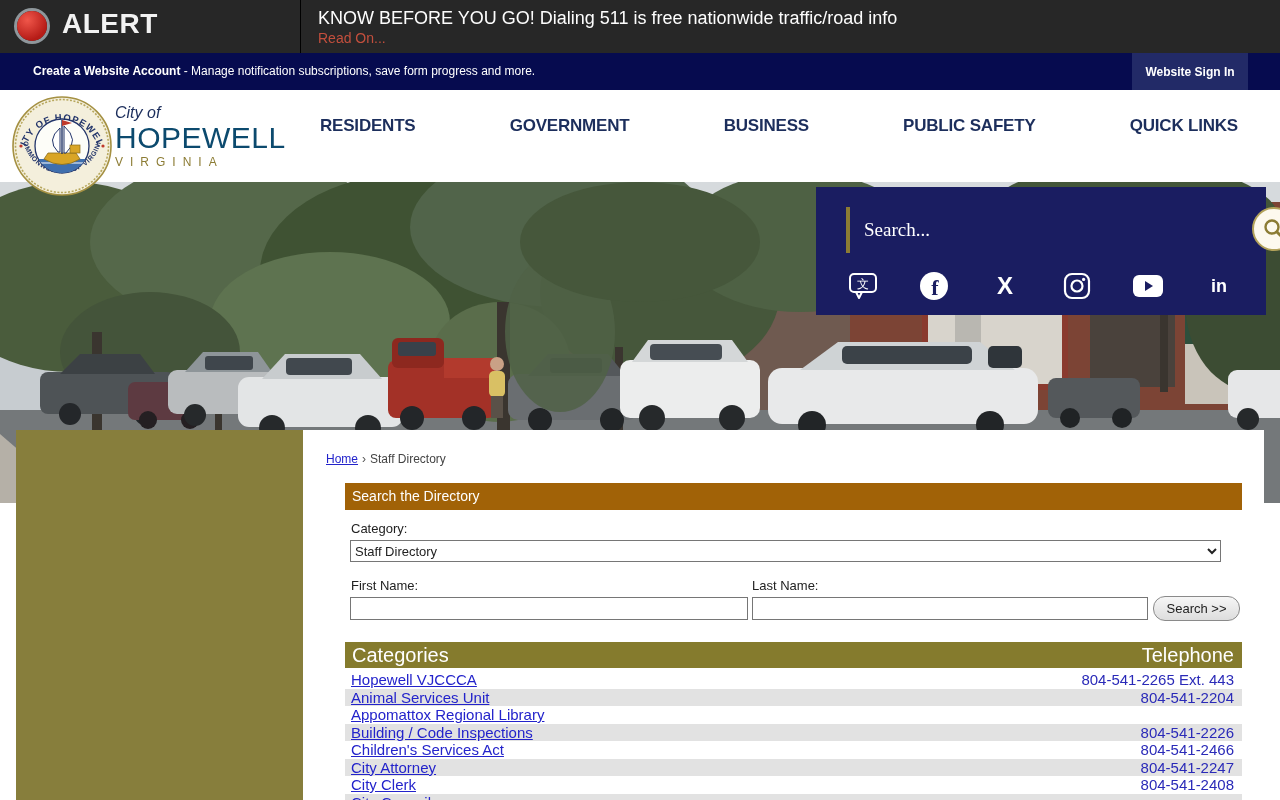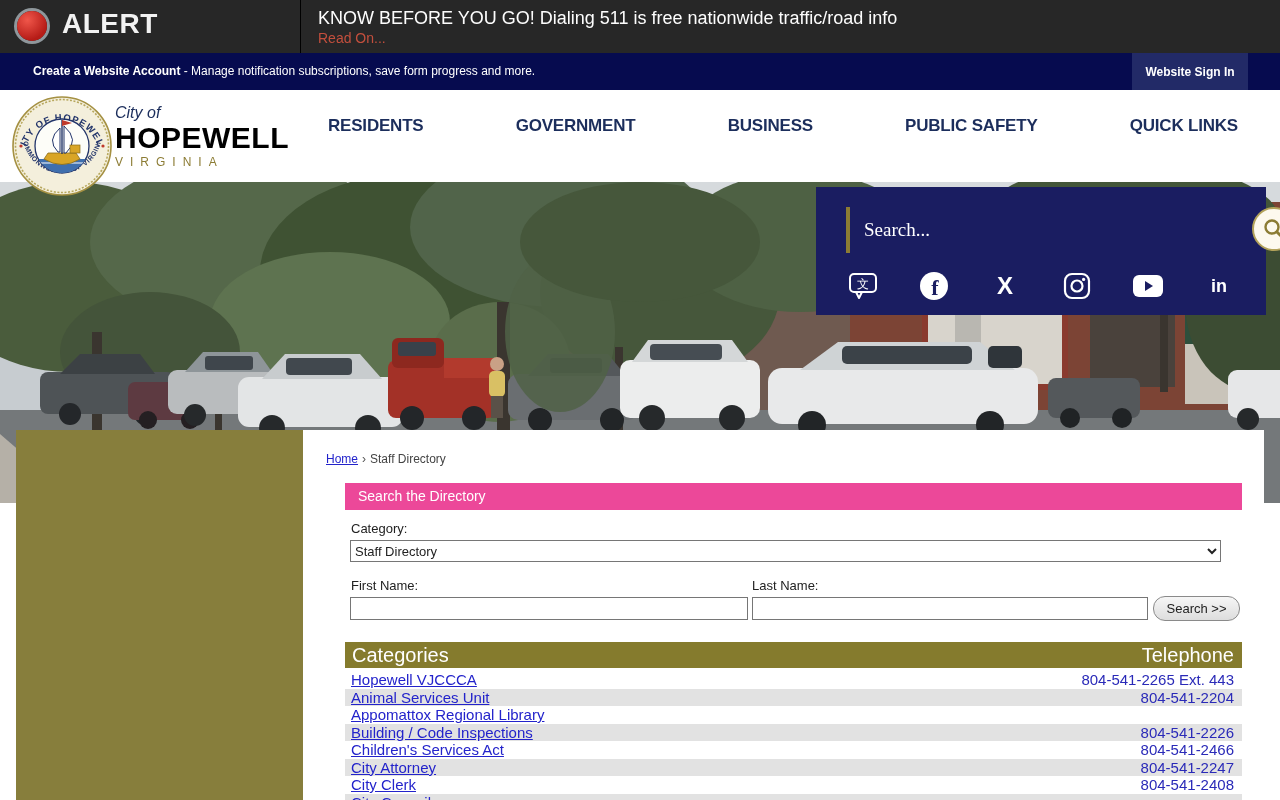--- a/index.html
+++ b/index.html
@@ -22,23 +22,23 @@
   .account-text { position:absolute; left:33px; top:11px; color:#fff; font-size:12px; }
   .account-text b { font-weight:700; }
   .signin-btn { position:absolute; right:32px; top:0; width:116px; height:37px; background:#222a67; border:none;
     color:#fff; font-size:12px; font-weight:700; font-family:inherit; cursor:pointer; }
 
   
   .site-header { position:absolute; left:0; top:90px; width:1280px; height:92px; background:#fff; }
   .seal { position:absolute; left:12px; top:6px; width:100px; height:100px; z-index:12; }
   .logo-text { position:absolute; left:115px; top:14px; }
   .logo-cityof { font-size:16px; font-style:italic; color:#1c2e5c; }
-  .logo-hopewell { font-size:30px; font-weight:700; color:#000000; letter-spacing:0.5px; line-height:32px; }
+  .logo-hopewell { font-size:30px; font-weight:400; color:#0c4a6e; letter-spacing:0.5px; line-height:32px; }
   .logo-virginia { font-size:12px; color:#8c7c34; letter-spacing:7px; margin-top:1px; }
-  .main-nav { position:absolute; left:320px; right:42px; top:0; height:72px; display:flex; align-items:center; justify-content:space-between;margin-left:8px; }
+  .main-nav { position:absolute; left:320px; right:42px; top:0; height:72px; display:flex; align-items:center; justify-content:space-between; }
   .nav-item { color:#1c2e5c; font-size:17px; font-weight:700; letter-spacing:-0.2px; cursor:pointer; white-space:nowrap; }
 
   
   .hero { position:absolute; left:0; top:182px; width:1280px; height:321px; overflow:hidden; background:#aeb4b8; }
   .hero svg.scene { position:absolute; left:0; top:0; }
 
   .search-panel { position:absolute; right:14px; top:5px; width:450px; height:128px; background:#1a1d61; z-index:5; }
   .search-row { position:absolute; left:0; top:14px; width:500px; height:56px;font-family:Liberation Serif, serif; }
   .gold-bar { position:absolute; left:30px; top:6px; width:4px; height:46px; background:#8c7c34; }
   .search-input { position:absolute; left:48px; top:10px; width:300px; height:38px; background:transparent; border:none;
@@ -51,22 +51,22 @@
 
   
   .content { position:absolute; left:16px; top:430px; width:1248px; height:370px; background:#fff; z-index:8; }
   .sidebar { position:absolute; left:0; top:0; width:287px; height:370px; background:#877e3c; }
   .main-area { position:absolute; left:287px; top:0; width:961px; height:370px; background:#fff; }
 
   .breadcrumb { position:absolute; left:23px; top:22px; font-size:12px; color:#444; }
   .breadcrumb a { color:#2323cb; text-decoration:underline; cursor:pointer; }
   .crumb-sep { margin:0 4px; color:#555; }
 
-  .dir-bar { position:absolute; left:42px; top:53px; width:897px; height:27px; background:#ec4899;
-    color:#fff; font-size:14px; line-height:27px; padding-left:13px; }
+  .dir-bar { position:absolute; left:42px; top:53px; width:897px; height:27px; background:#a16207;
+    color:#fff; font-size:14px; line-height:27px; padding-left:7px; }
 
   .field-label { position:absolute; font-size:13px; color:#222; }
   .cat-label { left:48px; top:91px; }
   .cat-select { position:absolute; left:47px; top:110px; width:871px; height:22px; font-size:13px; font-family:inherit;
     color:#222; border:1px solid #767676; background:#fff; }
   .fn-label { left:48px; top:148px; }
   .ln-label { left:449px; top:148px; }
   .text-input { position:absolute; top:167px; height:23px; border:1px solid #767676; background:#fff; font-size:13px; font-family:inherit; padding:0 4px; }
   .fn-input { left:47px; width:398px; }
   .ln-input { left:449px; width:396px; }

